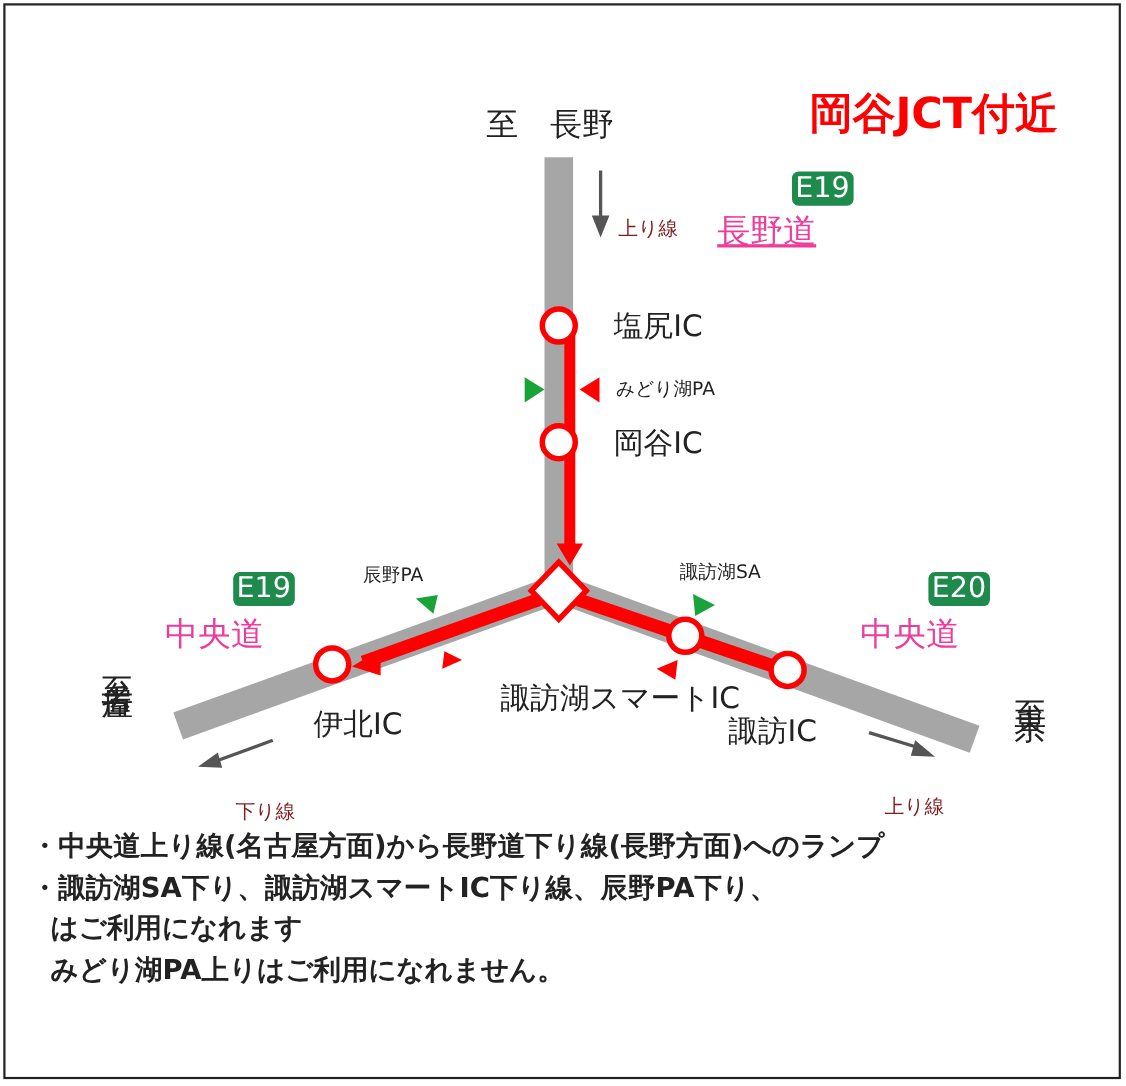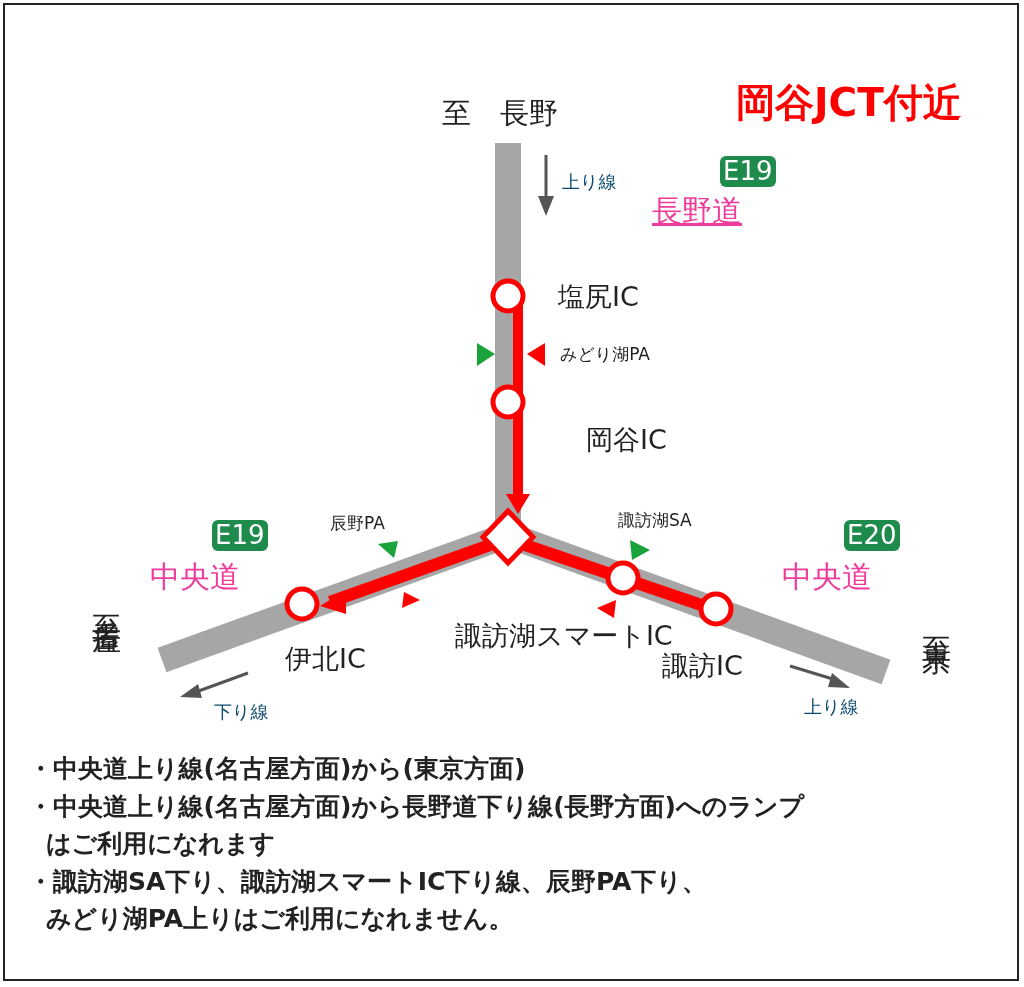--- a/index.html
+++ b/index.html
@@ -8,21 +8,21 @@
   .frame { position: absolute; left: 3px; top: 3px; width: 1016px; height: 978px;
            border: 2px solid #222; box-sizing: border-box; background: #fff; }
   svg.map { position: absolute; left: 0; top: 0; }
   .lbl { position: absolute; color: #222; white-space: nowrap; line-height: 1; }
   .title { position: absolute; left: 736px; top: 76px; font-size: 39px; font-weight: bold;
            color: #ff0000; letter-spacing: 0px; }
   .dest { font-size: 29px; }
   .vert { writing-mode: vertical-rl; letter-spacing: 4px; font-size: 29px; }
   .ic { font-size: 27px; }
   .pa { font-size: 17px; }
-  .dir { font-size: 18px; color: #0c4a6e; }
+  .dir { font-size: 18px; color: #7f1d1d; margin-top: 27px; }
   .badge { position: absolute; background: #1e8a4c; color: #fff; border-radius: 6px;
            font-size: 26px; padding: 1px 3px; line-height: 1.1; margin-left: 48px; }
   .road-name { position: absolute; color: #ee3c9c; font-size: 30px; line-height: 1; }
   .notes { position: absolute; left: 28px; top: 750px; width: 980px; font-size: 25px;
            font-weight: bold; color: #222; line-height: 37.5px; }
   .note-line { white-space: nowrap; }
   .indent { padding-left: 18px; }
 </style>
 </head>
 <body>
@@ -88,28 +88,27 @@
 <div class="badge" style="left:164px; top:520px;">E19</div>
 <div class="road-name" style="left:150px; top:562px;">中央道</div>
 <div class="badge" style="left:796px; top:520px;">E20</div>
 <div class="road-name" style="left:782px; top:562px;">中央道</div>
 
 <div class="lbl dir" style="left:562px; top:173px;">上り線</div>
 <div class="lbl dir" style="left:214px; top:703px;">下り線</div>
 <div class="lbl dir" style="left:804px; top:698px;">上り線</div>
 
 <div class="lbl ic" style="left:558px; top:283px;">塩尻IC</div>
-<div class="lbl ic" style="left:586px; top:390px;margin-top:36px;">岡谷IC</div>
+<div class="lbl ic" style="left:558px; top:390px;">岡谷IC</div>
 <div class="lbl ic" style="left:285px; top:645px;">伊北IC</div>
 <div class="lbl ic" style="left:455px; top:622px;">諏訪湖スマートIC</div>
 <div class="lbl ic" style="left:662px; top:652px;">諏訪IC</div>
 
 <div class="lbl pa" style="left:560px; top:346px;">みどり湖PA</div>
 <div class="lbl pa" style="left:330px; top:515px;">辰野PA</div>
 <div class="lbl pa" style="left:618px; top:512px;">諏訪湖SA</div>
 
 <div class="notes">
-  <div class="note-line">・中央道上り線(名古屋方面)から(東京方面)</div>
   <div class="note-line">・中央道上り線(名古屋方面)から長野道下り線(長野方面)へのランプ</div>
+  <div class="note-line">・諏訪湖SA下り、諏訪湖スマートIC下り線、辰野PA下り、</div>
   <div class="note-line indent">はご利用になれます</div>
-  <div class="note-line">・諏訪湖SA下り、諏訪湖スマートIC下り線、辰野PA下り、</div>
   <div class="note-line indent">みどり湖PA上りはご利用になれません。</div>
 </div>
 
 </body></html>

